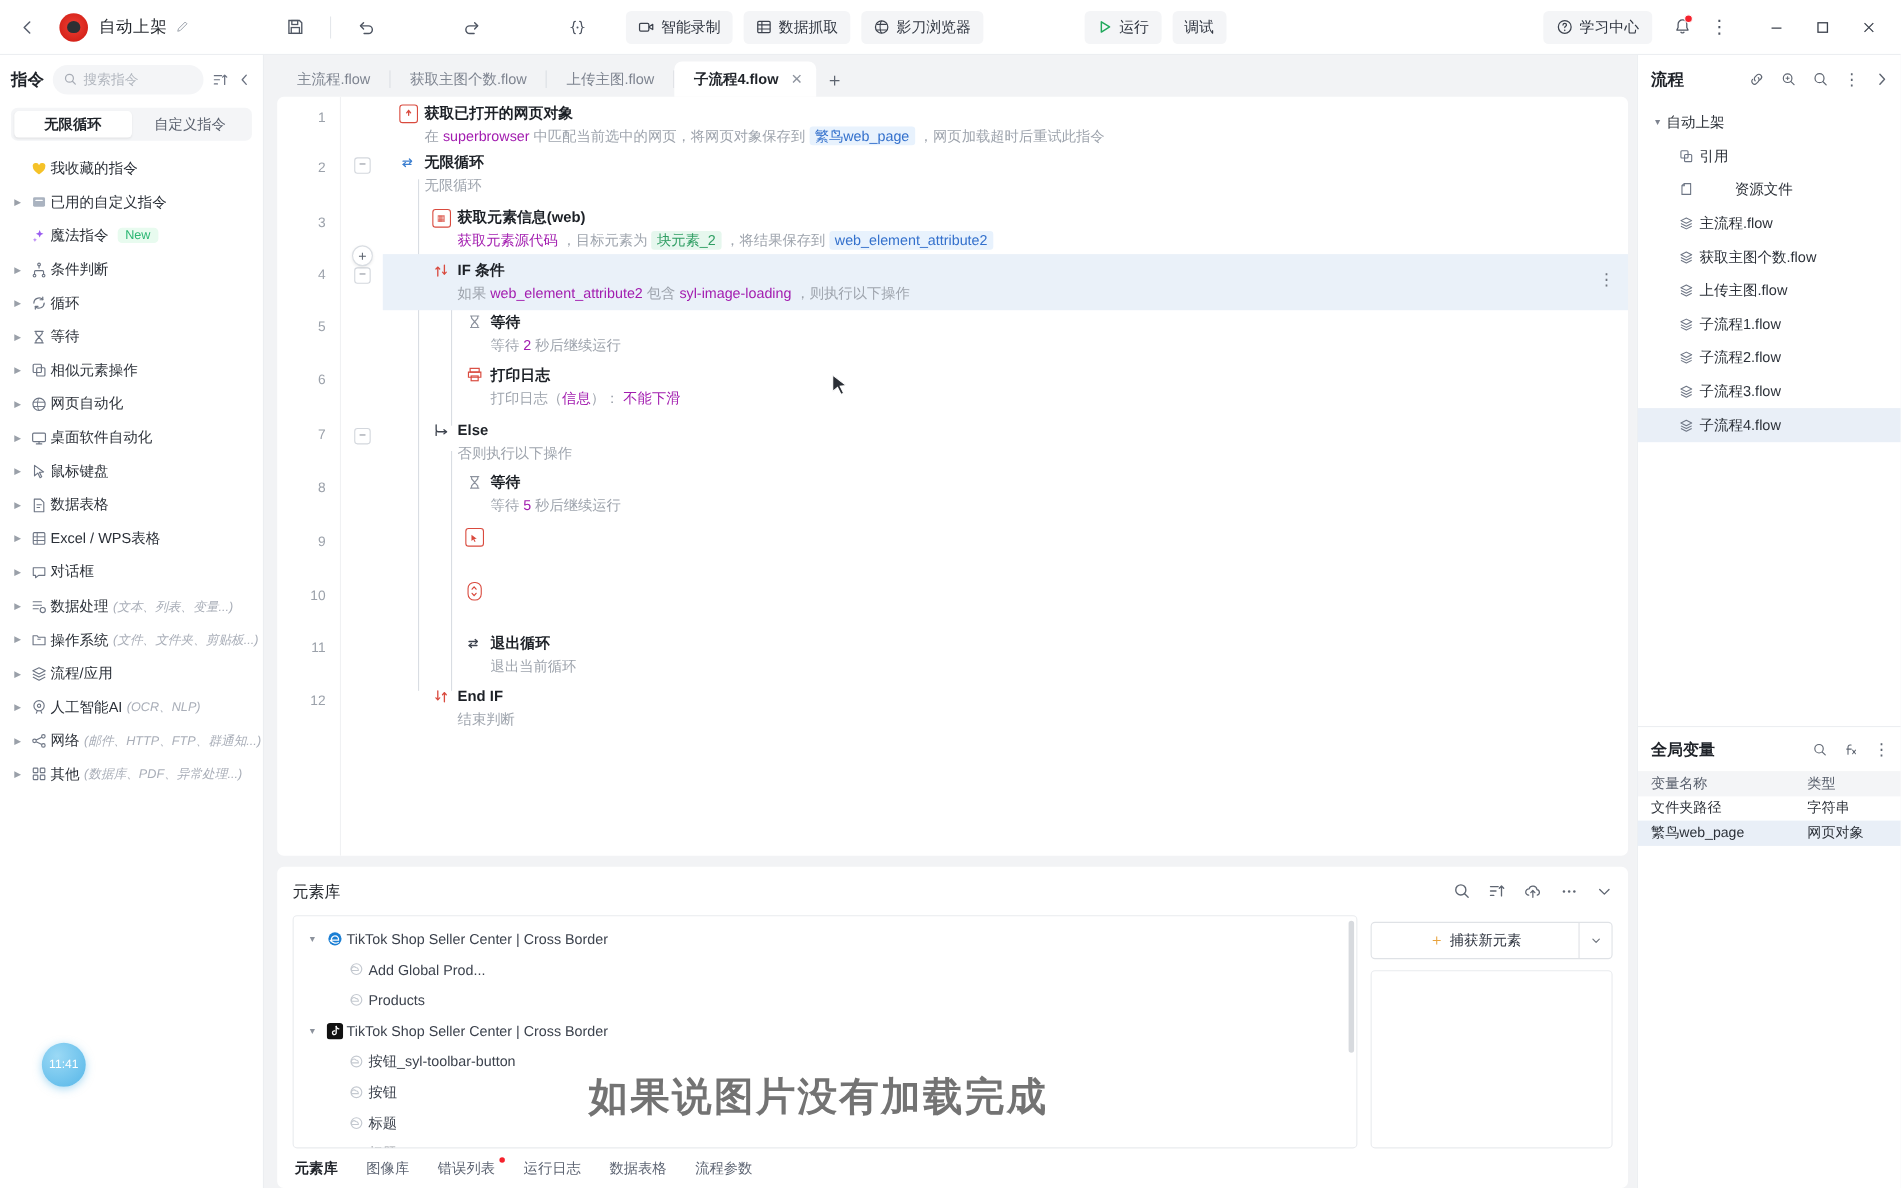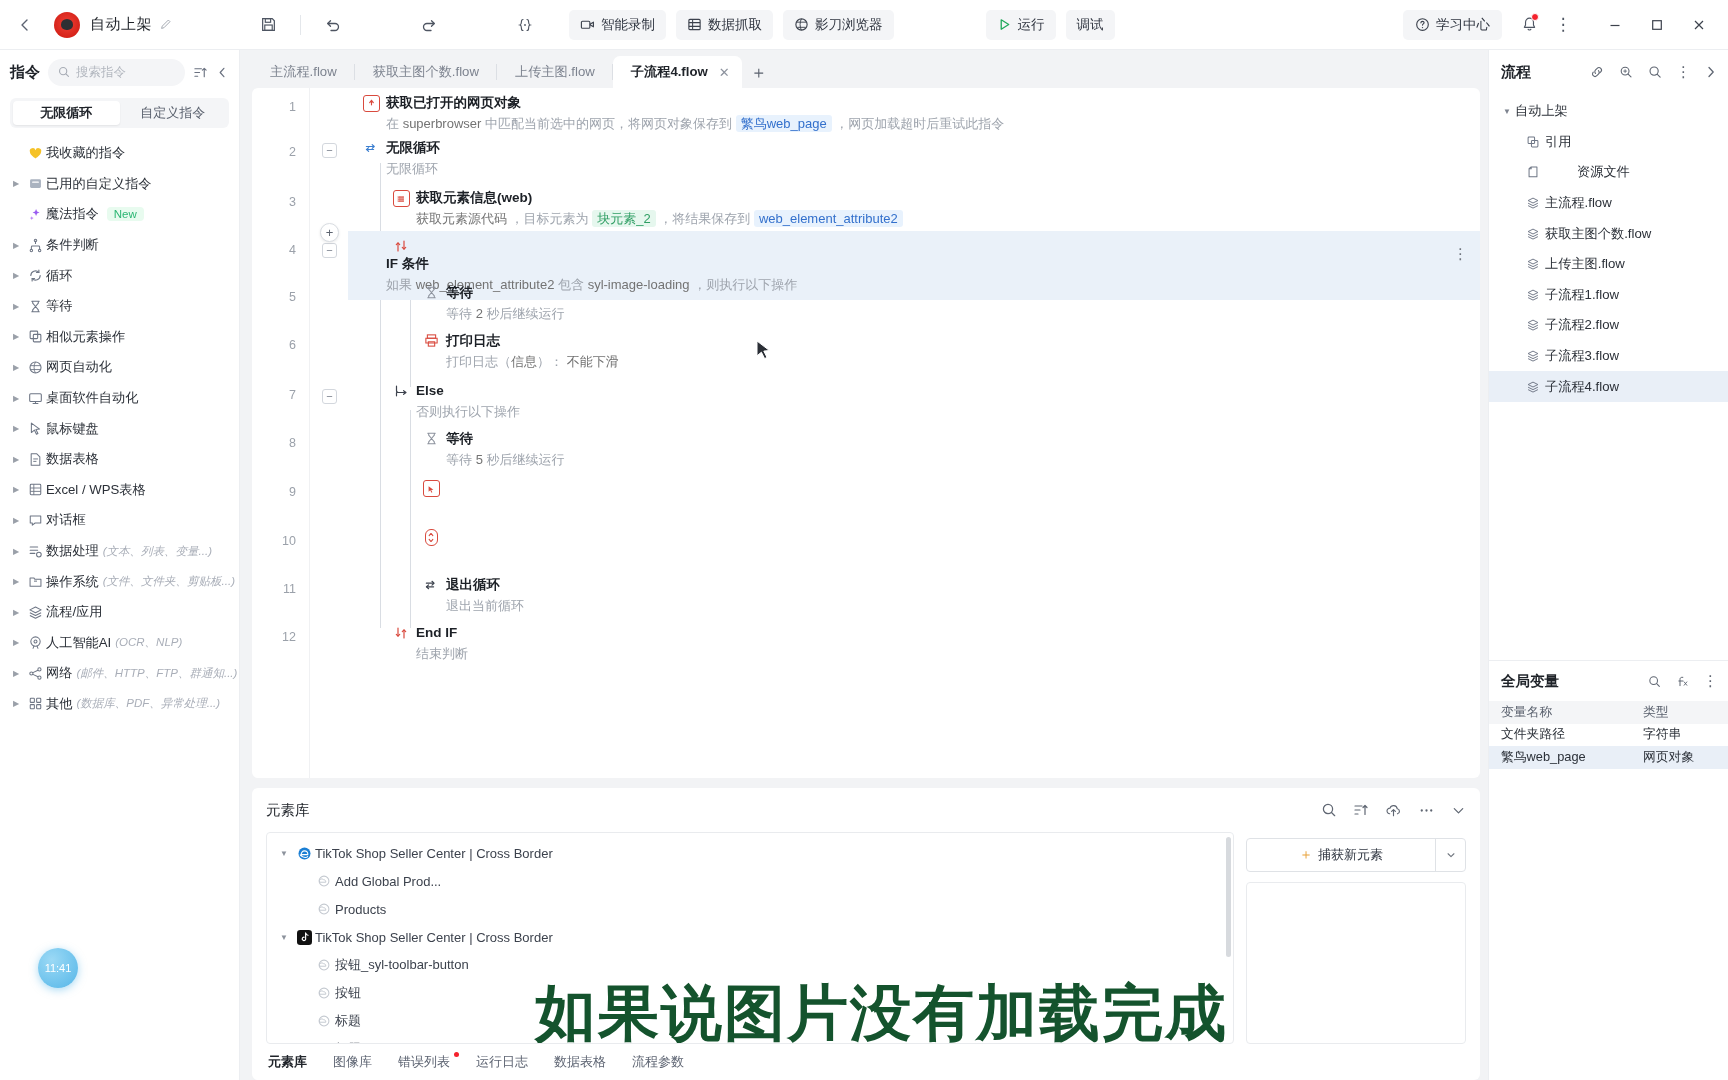--- a/index.html
+++ b/index.html
@@ -90,50 +90,50 @@
   .gutter .ln { position: absolute; left: 0; width: 44px; text-align: right; font-size: 12.5px; color: #9ba1aa; }
   .foldcol { width: 38px; min-width: 38px; position: relative; }
   .fold { position: absolute; width: 15px; height: 15px; border: 1px solid #d3d7dd; border-radius: 3px;
     background: #fff; color: #777e8a; font-size: 11px; line-height: 13px; text-align: center; cursor: pointer; }
   .plusbtn { position: absolute; width: 19px; height: 19px; border-radius: 50%; background: #fff;
     border: 1px solid #d9dde2; color: #5c636f; font-size: 13px; line-height: 17px; text-align: center;
     cursor: pointer; box-shadow: 0 1px 3px rgba(0,0,0,.09); }
   .steps { flex: 1; position: relative; }
 
   .step { position: absolute; left: 0; right: 0; display: flex; padding: 5px 0 5px 0; }
-  .step.sel { background: #eaf1f9; flex-direction: column; }
+  .step.sel { background: #eaf1f9; }
   .step .sicon { width: 30px; min-width: 30px; display: flex; justify-content: center; padding-top: 2px; }
   .step .stext { flex: 1; min-width: 0; }
   .step .stitle { font-size: 13.5px; font-weight: 700; color: #1c2026; line-height: 19px; }
   .step .sdesc { font-size: 13px; color: #9ea4ad; line-height: 20px; margin-top: 2px; white-space: nowrap; }
   .tok { border-radius: 3px; padding: 1px 5px; }
   .tok.blue { background: #e8f2fd; color: #3370cc; }
   .tok.green { background: #e6f7ee; color: #2f9e63; }
-  .lk { color: #737373; }
+  .lk { color: #a21caf; }
   .vline { position: absolute; width: 1px; background: #d9dde3; }
   .rowdots { position: absolute; right: 12px; color: #70767f; font-size: 15px; cursor: pointer; }
 
   .sicon-box { width: 17px; height: 17px; border-radius: 3px; display: flex; align-items: center;
     justify-content: center; font-size: 11px; }
 
   
   .ellib { height: 292px; min-height: 292px; margin: 10px 8px 0 12px; background: #fff; border-radius: 6px;
     display: flex; flex-direction: column; overflow: hidden; }
   .ellib-head { height: 44px; display: flex; align-items: center; padding: 0 14px; }
   .ellib-head .t { font-size: 14.5px; color: #1f2329; font-weight: 400; }
   .ellib-head .acts { margin-left: auto; display: flex; align-items: center; gap: 16px; color: #5f6672; }
   .ellib-head .acts span { cursor: pointer; display: flex; align-items: center; }
   .ellib-body { flex: 1; display: flex; padding: 0 14px 0 14px; gap: 12px; min-height: 0; position: relative; }
   .tree { flex: 1; border: 1px solid #e9ebee; border-radius: 4px; position: relative; overflow: hidden; background: #fff; }
   .tnode { height: 28px; display: flex; align-items: center; font-size: 13px; color: #3c424d; cursor: pointer; }
   .tnode .car { width: 18px; color: #8c929c; font-size: 8px; display: flex; justify-content: center; }
   .tnode .tic { width: 22px; display: flex; justify-content: center; align-items: center; }
   .tree-scroll { position: absolute; right: 2px; top: 4px; width: 5px; height: 120px; background: #d7dade; border-radius: 3px; }
-  .overlaytext { position: absolute; left: 268px; top: 140px; font-size: 61px; font-weight: 700;
-    color: #14532d; letter-spacing: 2px; white-space: nowrap; pointer-events: none; }
+  .overlaytext { position: absolute; left: 268px; top: 140px; font-size: 36px; font-weight: 700;
+    color: #737373; letter-spacing: 2px; white-space: nowrap; pointer-events: none; }
   .rightcol { width: 220px; min-width: 220px; display: flex; flex-direction: column; gap: 10px; padding-top: 6px; }
   .capture { height: 34px; display: flex; border: 1px solid #dfe2e6; border-radius: 4px; overflow: hidden; }
   .capture .main { flex: 1; display: flex; align-items: center; justify-content: center; gap: 5px;
     font-size: 13px; color: #2f3540; cursor: pointer; }
   .capture .main .p { color: #e8a33d; font-size: 14px; }
   .capture .drop { width: 30px; display: flex; align-items: center; justify-content: center;
     border-left: 1px solid #dfe2e6; color: #70767f; font-size: 9px; cursor: pointer; }
   .preview { flex: 1; border: 1px solid #e9ebee; border-radius: 4px; background: #fff; }
   .bottabs { height: 36px; display: flex; align-items: center; gap: 26px; padding: 0 16px; }
   .bottab { font-size: 13px; color: #5e6573; cursor: pointer; position: relative; }

